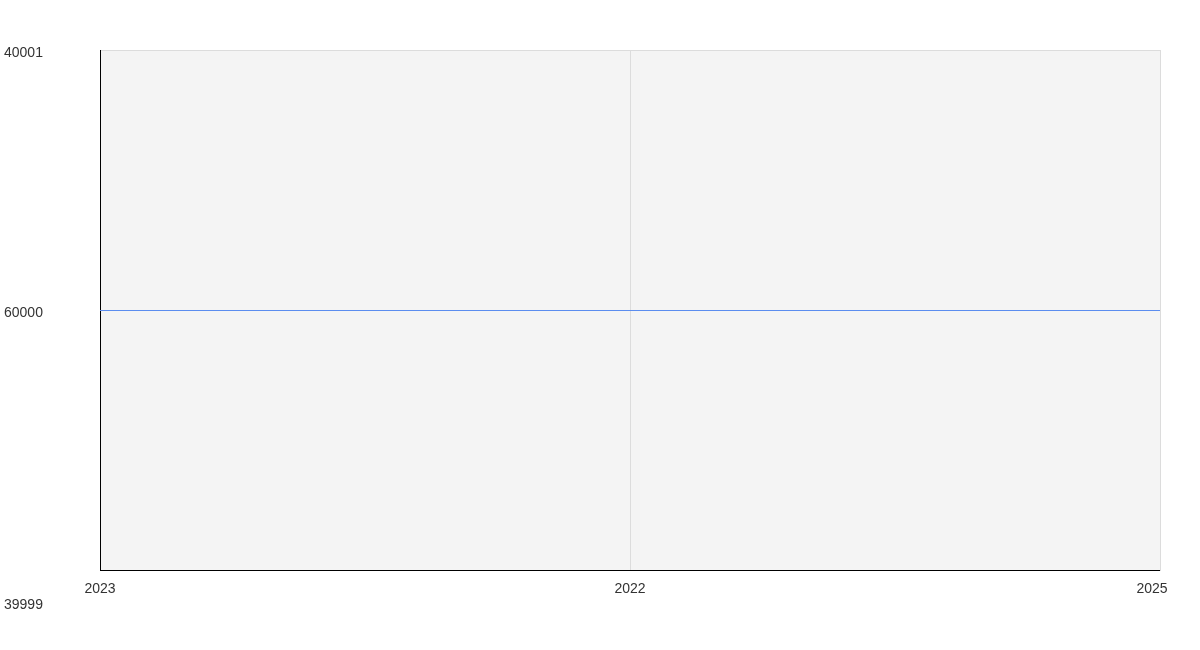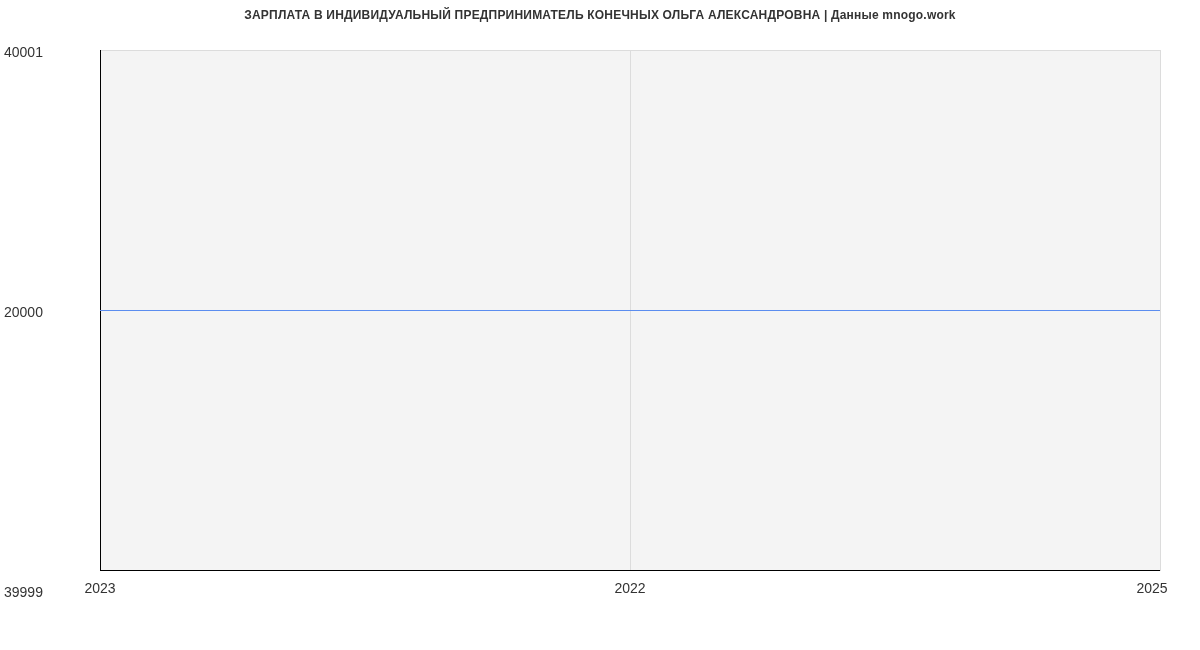--- a/index.html
+++ b/index.html
@@ -88,32 +88,31 @@
     color: #333;
     transform: translateX(-50%);
     white-space: nowrap;
   }
 </style>
 </head>
 <body>
 
 <div class="chart-wrap">
 
-  <div class="title">ЗАРПЛАТА В ИНДИВИДУАЛЬНЫЙ ПРЕДПРИНИМАТЕЛЬ КОНЕЧНЫХ ОЛЬГА АЛЕКСАНДРОВНА | Данные mnogo.work</div>
 
   <div class="plot-area">
     <div class="vgrid mid"></div>
   </div>
 
   <div class="axis-left"></div>
   <div class="axis-bottom"></div>
 
   <div class="data-line" id="data-line" style="top: 310px; border-top-color: rgb(91, 141, 239);"></div>
 
   <div class="ytick" style="top:44px;">40001</div>
-  <div class="ytick" style="top:304px;">20000</div>
-  <div class="ytick" style="top:584px;">39999</div>
+  <div class="ytick" style="top:304px;">60000</div>
+  <div class="ytick" style="top:596px;">39999</div>
 
   <div class="xtick" style="left:100px;">2023</div>
   <div class="xtick" style="left:630px;">2022</div>
   <div class="xtick" style="left:1152px;">2025</div>
 
 </div>
 
 </body></html>

